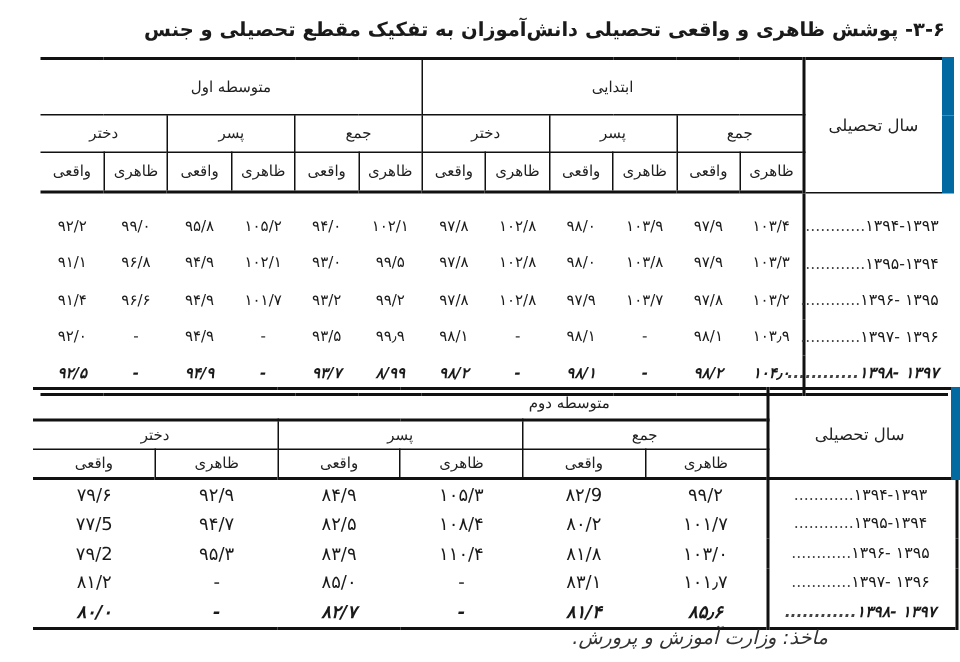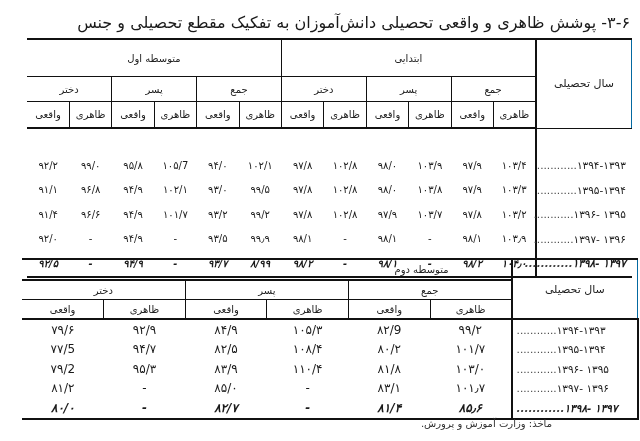--- a/index.html
+++ b/index.html
@@ -1,40 +1,40 @@
 <!DOCTYPE html>
 <html><head>
 <meta charset="utf-8">
 <style>
   html, body { margin:0; padding:0; background:#ffffff; }
   body { width:640px; height:441px; overflow:hidden; position:relative;
          font-family:"DejaVu Sans", sans-serif; color:#1a1a1a; }
   .title { position:absolute; right:10px; top:13px; width:620px; text-align:right;
-           font-size:16px; font-weight:normal; direction:rtl; white-space:nowrap; }
+           font-size:13px; font-weight:bold; direction:rtl; white-space:nowrap; }
   .tbl { position:absolute; border-collapse:collapse; direction:rtl; table-layout:fixed; }
   .tbl td, .tbl th { padding:0; text-align:center; font-weight:normal; white-space:nowrap; }
   .t1 { left:27px; top:38px; width:605px; border-top:2px solid #111; border-bottom:2px solid #111; }
   .t2 { left:22px; top:258px; width:616px; border-top:2px solid #111; border-bottom:2px solid #111; }
   .hdr th { font-size:10px; color:#222; }
   .t1 .h1 th { height:36px; border-bottom:1.5px solid #111; border-left:1.5px solid #111; }
   .t1 .h2 th { height:24px; border-bottom:1.5px solid #111; border-left:1.5px solid #111; }
   .t1 .h3 th { height:25px; border-bottom:2px solid #111; border-left:1px solid #111; }
   .t2 .h1 th { height:19px; border-bottom:2px solid #111; border-left:1.5px solid #111; }
   .t2 .h2 th { height:18px; border-bottom:1.5px solid #111; border-left:1.5px solid #111; }
   .t2 .h3 th { height:18px; border-bottom:2px solid #111; border-left:1.5px solid #111; }
-  th.year-head { border-left:2px solid #111 !important; border-right:1px solid #0369a1; font-size:11px; }
+  th.year-head { border-left:2px solid #111 !important; border-right:8px solid #0369a1; font-size:11px; }
   .t1 td.year { border-left:2px solid #111; }
   .t2 td.year { border-left:2px solid #111; border-right:2px solid #111; }
   .t1 td { height:24.5px; font-size:10px; }
   .t2 td { height:19.5px; font-size:12px; }
-  td.year { text-align:left; padding-right:6px; font-size:10.5px; }
+  td.year { text-align:center; padding-right:6px; font-size:10.5px; }
   tr.bold td { font-weight:bold; font-style:italic;margin-top:32px; }
   .dots { letter-spacing:-1px; color:#444; margin-left:4px; }
-  .t1 tr.first td { padding-top:24px; }
-  .source { position:absolute; right:88px; top:418px; font-size:10px; direction:rtl; color:#333; }
+  .t1 tr.first td { padding-top:10px; }
+  .source { position:absolute; right:88px; top:418px; font-size:13px; font-style:italic; direction:rtl; color:#333; }
 </style>
 </head>
 <body>
 
 <div class="title">۳-۶- پوشش ظاهری و واقعی تحصیلی دانش‌آموزان به تفکیک مقطع تحصیلی و جنس</div>
 
 <table class="tbl t1">
   <colgroup>
     <col style="width:96px">
     <col span="12" style="width:42.4px">
@@ -72,21 +72,21 @@
       <tr class=" first">
         <td class="year"><span>۱۳۹۴-۱۳۹۳</span><span class="dots">............</span></td>
         <td>۱۰۳/۴</td>
         <td>۹۷/۹</td>
         <td>۱۰۳/۹</td>
         <td>۹۸/۰</td>
         <td>۱۰۲/۸</td>
         <td>۹۷/۸</td>
         <td>۱۰۲/۱</td>
         <td>۹۴/۰</td>
-        <td>۱۰۵/7</td>
+        <td>۱۰۵/۲</td>
         <td>۹۵/۸</td>
         <td>۹۹/۰</td>
         <td>۹۲/۲</td>
       </tr>
       <tr>
         <td class="year"><span>۱۳۹۵-۱۳۹۴</span><span class="dots">............</span></td>
         <td>۱۰۳/۳</td>
         <td>۹۷/۹</td>
         <td>۱۰۳/۸</td>
         <td>۹۸/۰</td>
@@ -148,21 +148,21 @@
 </table>
 
 <table class="tbl t2">
   <colgroup>
     <col style="width:126px">
     <col span="6" style="width:81.6px">
   </colgroup>
   <thead class="hdr">
     <tr class="h1">
       <th rowspan="3" class="year-head">سال تحصیلی</th>
-      <th colspan="6" style="border-left:none;text-align:right;padding-right:62px">متوسطه دوم</th>
+      <th colspan="6" style="border-left:none;text-align:right;padding-right:104px">متوسطه دوم</th>
     </tr>
     <tr class="h2">
       <th colspan="2">جمع</th>
       <th colspan="2">پسر</th>
       <th colspan="2" style="border-left:none">دختر</th>
     </tr>
     <tr class="h3" id="t2-h3">
         <th>ظاهری</th>
         <th>واقعی</th>
         <th>ظاهری</th>

